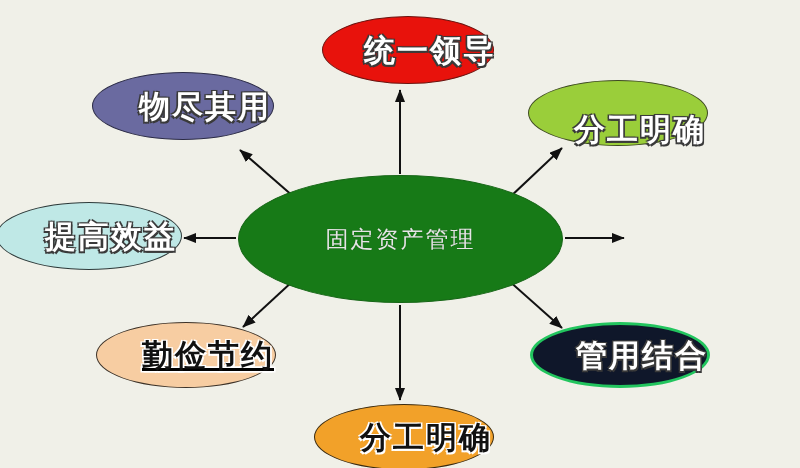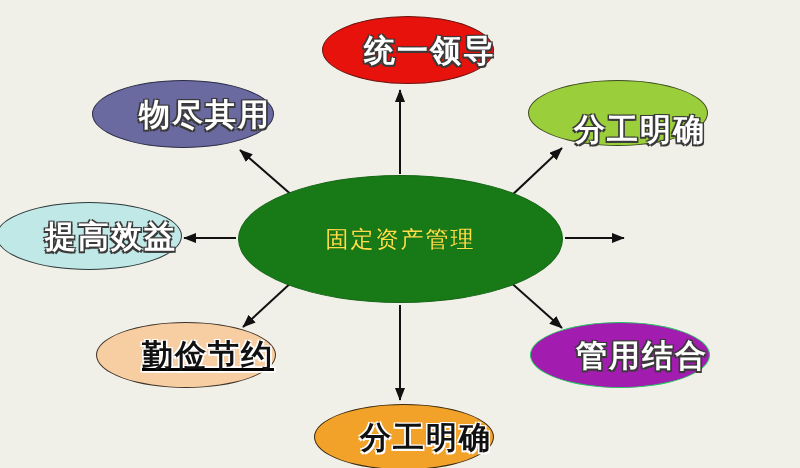--- a/index.html
+++ b/index.html
@@ -45,21 +45,21 @@
   #node-center {
     left: 238px;
     top: 175px;
     width: 325px;
     height: 128px;
     background: #177a17;
     border: 1px solid #176617;
     z-index: 3;
   }
   #node-center .node-label {
-    color: #fde047;
+    color: #e5e5e5;
     font-size: 23px;
     font-weight: normal;
     letter-spacing: 2px;
     text-shadow: 0 0 1px rgba(0,0,0,0.35);
   }
   
   .sat .node-label {
     font-size: 31px;
     font-weight: bold;
     letter-spacing: 2px;
@@ -79,25 +79,25 @@
     text-shadow:
       -1.5px -1.5px 0 #ffffff,
        1.5px -1.5px 0 #ffffff,
       -1.5px  1.5px 0 #ffffff,
        1.5px  1.5px 0 #ffffff;
   }
   
   #node-top        { left: 322px; top: 16px;  width: 172px; height: 68px; background: #e8120c; border: 1px solid #6b1410; z-index: 4; }
   #node-top-right  { left: 528px; top: 80px;  width: 180px; height: 66px; background: #9ace3a; border: 1px solid #3e4a22; z-index: 4; align-items: flex-end; }
   #node-right      { left: 628px; top: 202px; width: 168px; height: 68px; background: #cf9ef0; border: 1px solid #3c2f4a; z-index: 4; }
-  #node-bot-right  { left: 530px; top: 322px; width: 180px; height: 66px; background: #a21caf; border: 1px solid #22c55e; z-index: 4; }
+  #node-bot-right  { left: 530px; top: 322px; width: 180px; height: 66px; background: #0f172a; border: 3px solid #22c55e; z-index: 4; }
   #node-bottom     { left: 314px; top: 404px; width: 180px; height: 66px; background: #f2a129; border: 1px solid #3a2a10; z-index: 4; }
   #node-bot-left   { left: 96px;  top: 322px; width: 180px; height: 66px; background: #f7cda2; border: 1px solid #3c3228; z-index: 4; text-decoration: underline; }
   #node-left       { left: -4px;  top: 202px; width: 186px; height: 68px; background: #bfe8e6; border: 1px solid #2e3a3a; z-index: 4; }
-  #node-top-left   { left: 92px;  top: 80px;  width: 182px; height: 68px; background: #6a6aa0; border: 1px solid #2b2b46; z-index: 4; }
+  #node-top-left   { left: 92px;  top: 72px;  width: 182px; height: 68px; background: #6a6aa0; border: 1px solid #2b2b46; z-index: 4; }
 </style>
 </head>
 <body>
 
 <div id="diagram-root">
 
   <svg id="arrow-layer" viewBox="0 0 800 468" xmlns="http://www.w3.org/2000/svg">
     <defs>
       <marker id="arrowhead" markerWidth="7" markerHeight="7" refX="6.2" refY="2.6" orient="auto" markerUnits="strokeWidth">
         <path d="M0,0 L6.6,2.6 L0,5.2 z" fill="#111111"></path>

